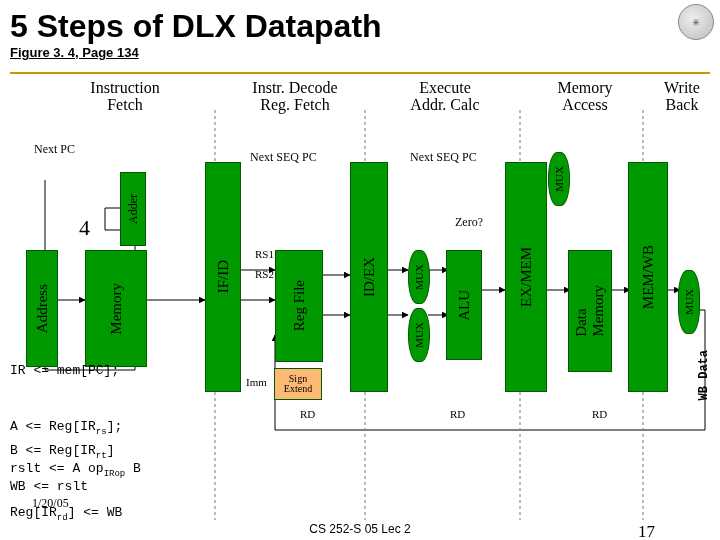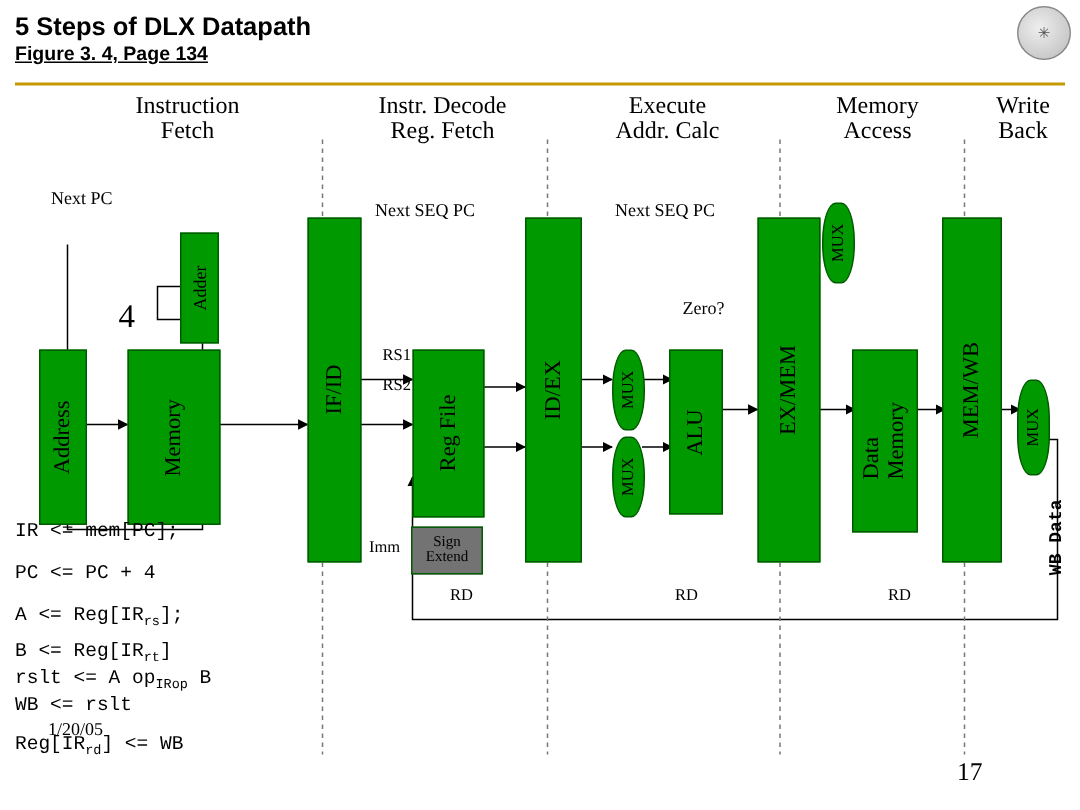--- a/index.html
+++ b/index.html
@@ -1,34 +1,34 @@
 <!DOCTYPE html>
 <html><head>
 <meta charset="utf-8">
 <style>
   html,body{margin:0;padding:0;font-family:"Times New Roman",serif;background:#fff;color:#000;}
   .page{position:relative;width:720px;height:540px;box-sizing:border-box;padding:6px 10px;}
-  .title{font-family:Arial,Helvetica,sans-serif;font-weight:700;font-size:17px;margin:2px 0 0 0;}
+  .title{font-family:Arial,Helvetica,sans-serif;font-weight:700;font-size:32px;margin:2px 0 0 0;}
   .subtitle{font-family:Arial,Helvetica,sans-serif;font-weight:700;font-size:13px;margin:0 0 12px 0;text-decoration:underline;}
   .rule{border:0;border-top:2px solid #c49a00;margin:2px 0 6px 0;}
   .logo{position:absolute;top:4px;right:6px;width:34px;height:34px;border:1px solid #888;border-radius:50%;display:flex;align-items:center;justify-content:center;font-size:10px;color:#555;background:radial-gradient(circle at 40% 40%,#eee,#bbb);}
   .diagram{position:relative;width:700px;height:470px;}
   .abs{position:absolute;}
   .stage-label{font-family:"Comic Sans MS",cursive;font-size:16px;text-align:center;line-height:1.05;}
   .small{font-family:"Comic Sans MS",cursive;font-size:12px;}
   .tiny{font-family:"Comic Sans MS",cursive;font-size:11px;}
   .code{font-family:"Courier New",monospace;font-weight:400;font-size:13px;line-height:1.35;}
   .code sub{font-size:9px;vertical-align:sub;}
   .pipe{background:#009a00;border:1px solid #005a00;color:#000;text-align:center;display:flex;align-items:center;justify-content:center;}
   .pipe .rot{writing-mode:vertical-rl;transform:rotate(180deg);font-family:"Comic Sans MS",cursive;font-size:15px;}
   .box{background:#009a00;border:1px solid #005a00;display:flex;align-items:center;justify-content:center;}
   .box .rot{writing-mode:vertical-rl;transform:rotate(180deg);font-family:"Comic Sans MS",cursive;font-size:15px;}
   .mux{background:#009a00;border:1px solid #005a00;border-radius:9px/26px;display:flex;align-items:center;justify-content:center;}
   .mux .rot{writing-mode:vertical-rl;transform:rotate(180deg);font-family:"Comic Sans MS",cursive;font-size:11px;}
-  .signext{background:#737373;border:1px solid #005a00;font-family:"Comic Sans MS",cursive;font-size:10px;line-height:1;display:flex;align-items:center;justify-content:center;text-align:center;padding:2px 3px;}
+  .signext{background:#fdba74;border:1px solid #005a00;font-family:"Comic Sans MS",cursive;font-size:10px;line-height:1;display:flex;align-items:center;justify-content:center;text-align:center;padding:2px 3px;}
   .footer-left{font-family:"Times New Roman",serif;font-size:12px;}
   .footer-mid{font-family:Arial,sans-serif;font-size:12px;text-align:center;}
   .footer-right{font-family:"Times New Roman",serif;font-size:17px;}
   .rotcode{writing-mode:vertical-rl;transform:rotate(180deg);font-family:"Courier New",monospace;font-weight:700;font-size:12px;}
   svg.wires{position:absolute;top:0;left:0;pointer-events:none;}
   .dash{stroke-dasharray:3 3;}
 </style>
 </head>
 <body>
 
@@ -136,23 +136,23 @@
     <div class="abs pipe" style="left:618px;top:82px;width:38px;height:228px;">
         <span class="rot">MEM/WB</span>
       </div>
     <div class="abs mux" style="left:668px;top:190px;width:20px;height:62px;">
         <span class="rot">MUX</span>
       </div>
     <div class="abs signext" style="left:264px;top:288px;width:40px;height:26px;white-space:pre-line;">Sign
 Extend</div>
 
     <div class="abs code" style="left:0px;top:282px;">IR &lt;= mem[PC];</div>
-    <div class="abs code" style="left:0px;top:310px;">PC &lt;= PC + 4</div>
     <div class="abs code" style="left:0px;top:338px;"><span>A &lt;= Reg[IR</span><sub>rs</sub><span>];</span></div>
     <div class="abs code" style="left:0px;top:362px;"><span>B &lt;= Reg[IR</span><sub>rt</sub><span>]</span></div>
     <div class="abs code" style="left:0px;top:380px;"><span>rslt &lt;= A op</span><sub>IRop</sub><span> B</span></div>
     <div class="abs code" style="left:0px;top:398px;">WB &lt;= rslt</div>
     <div class="abs code" style="left:0px;top:424px;"><span>Reg[IR</span><sub>rd</sub><span>] &lt;= WB</span></div>
 
     <div class="abs footer-left" style="left:22px;top:416px;">1/20/05</div>
+    <div class="abs footer-mid" style="left:260px;top:442px;width:180px;">CS 252-S 05 Lec 2</div>
     <div class="abs footer-right" style="left:628px;top:442px;">17</div>
   </div>
 </div>
 
 </body></html>

